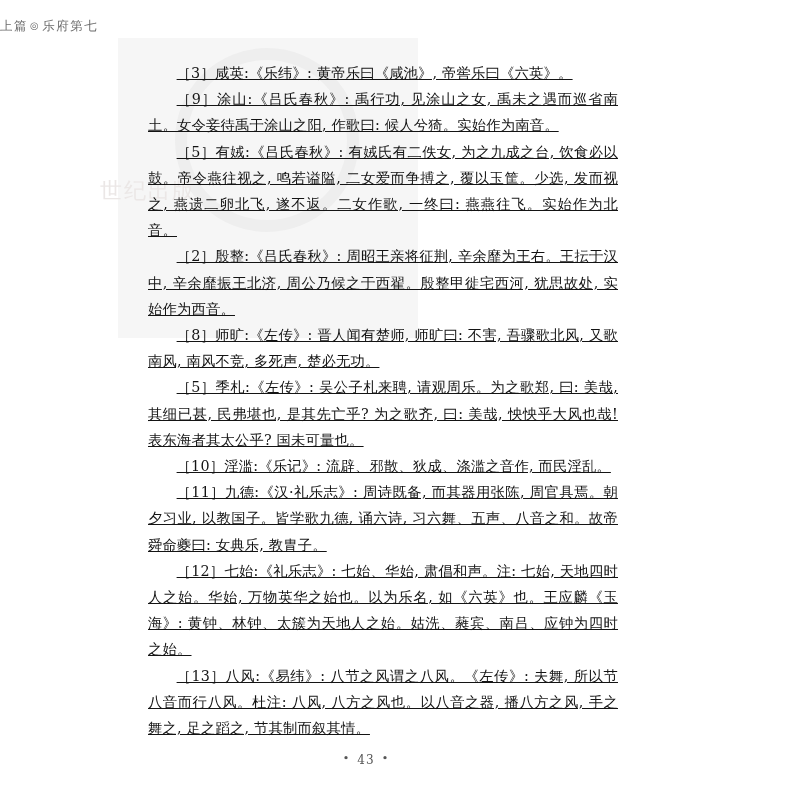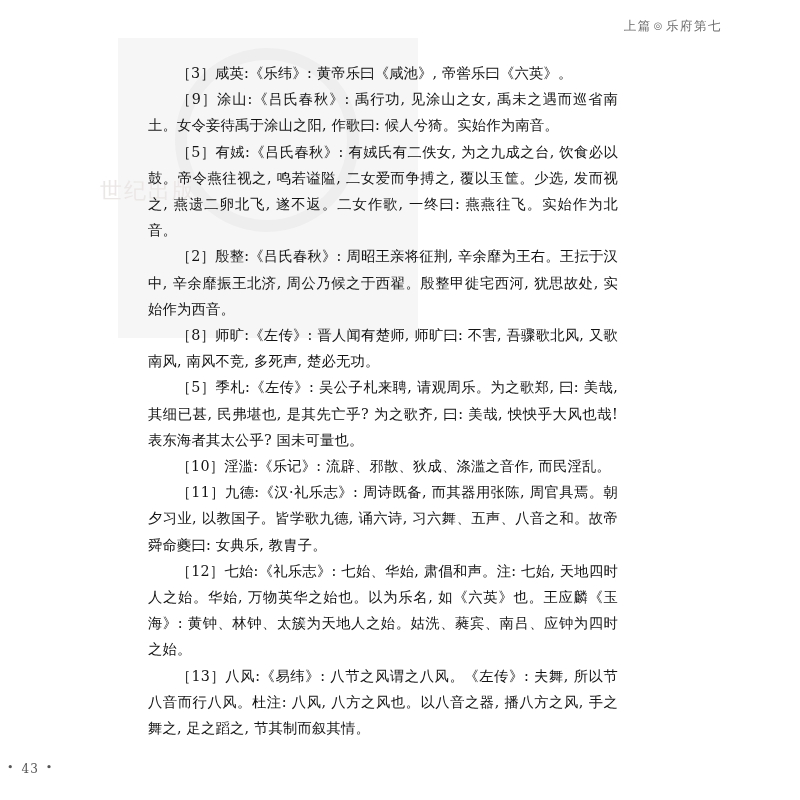--- a/index.html
+++ b/index.html
@@ -56,21 +56,21 @@
     white-space: nowrap;
     pointer-events: none;
   }
 
   
   .running-head {
     position: absolute;
     top: 18px;
     left: 0;
     right: 78px;
-    text-align: right;
+    text-align: left;
     font-size: 12.5px;
     color: #6d6d6d;
     letter-spacing: 1.5px;
     font-family: "DejaVu Serif", "Liberation Serif", serif;
   }
   .running-head .bullet {
     font-size: 10px;
     vertical-align: 1px;
     padding: 0 2px;
   }
@@ -85,33 +85,35 @@
   .para {
     margin: 0 0 0 0;
     font-size: 14.3px;
     line-height: 26.2px;
     text-align: justify;
     text-justify: inter-ideograph;
     text-indent: 2em;
     color: #141414;
     letter-spacing: 0.2px;
     font-family: "DejaVu Serif", "Liberation Serif", serif;
+    text-decoration: underline;
   }
 
   
   .folio {
     position: absolute;
-    bottom: 24px;
+    bottom: 33px;
     left: 0;
     right: 80px;
-    text-align: left;
+    text-align: center;
     font-size: 12px;
     color: #555;
     font-family: "DejaVu Serif", "Liberation Serif", serif;
     letter-spacing: 1px;
+    padding-left: 12px;
   }
   .folio .dot { padding: 0 7px; font-size: 11px; vertical-align: 2px; }
 </style>
 </head>
 <body>
 
 <div class="page">
 
   <div class="scan-shade"></div>
   <div class="scan-ring"></div>

